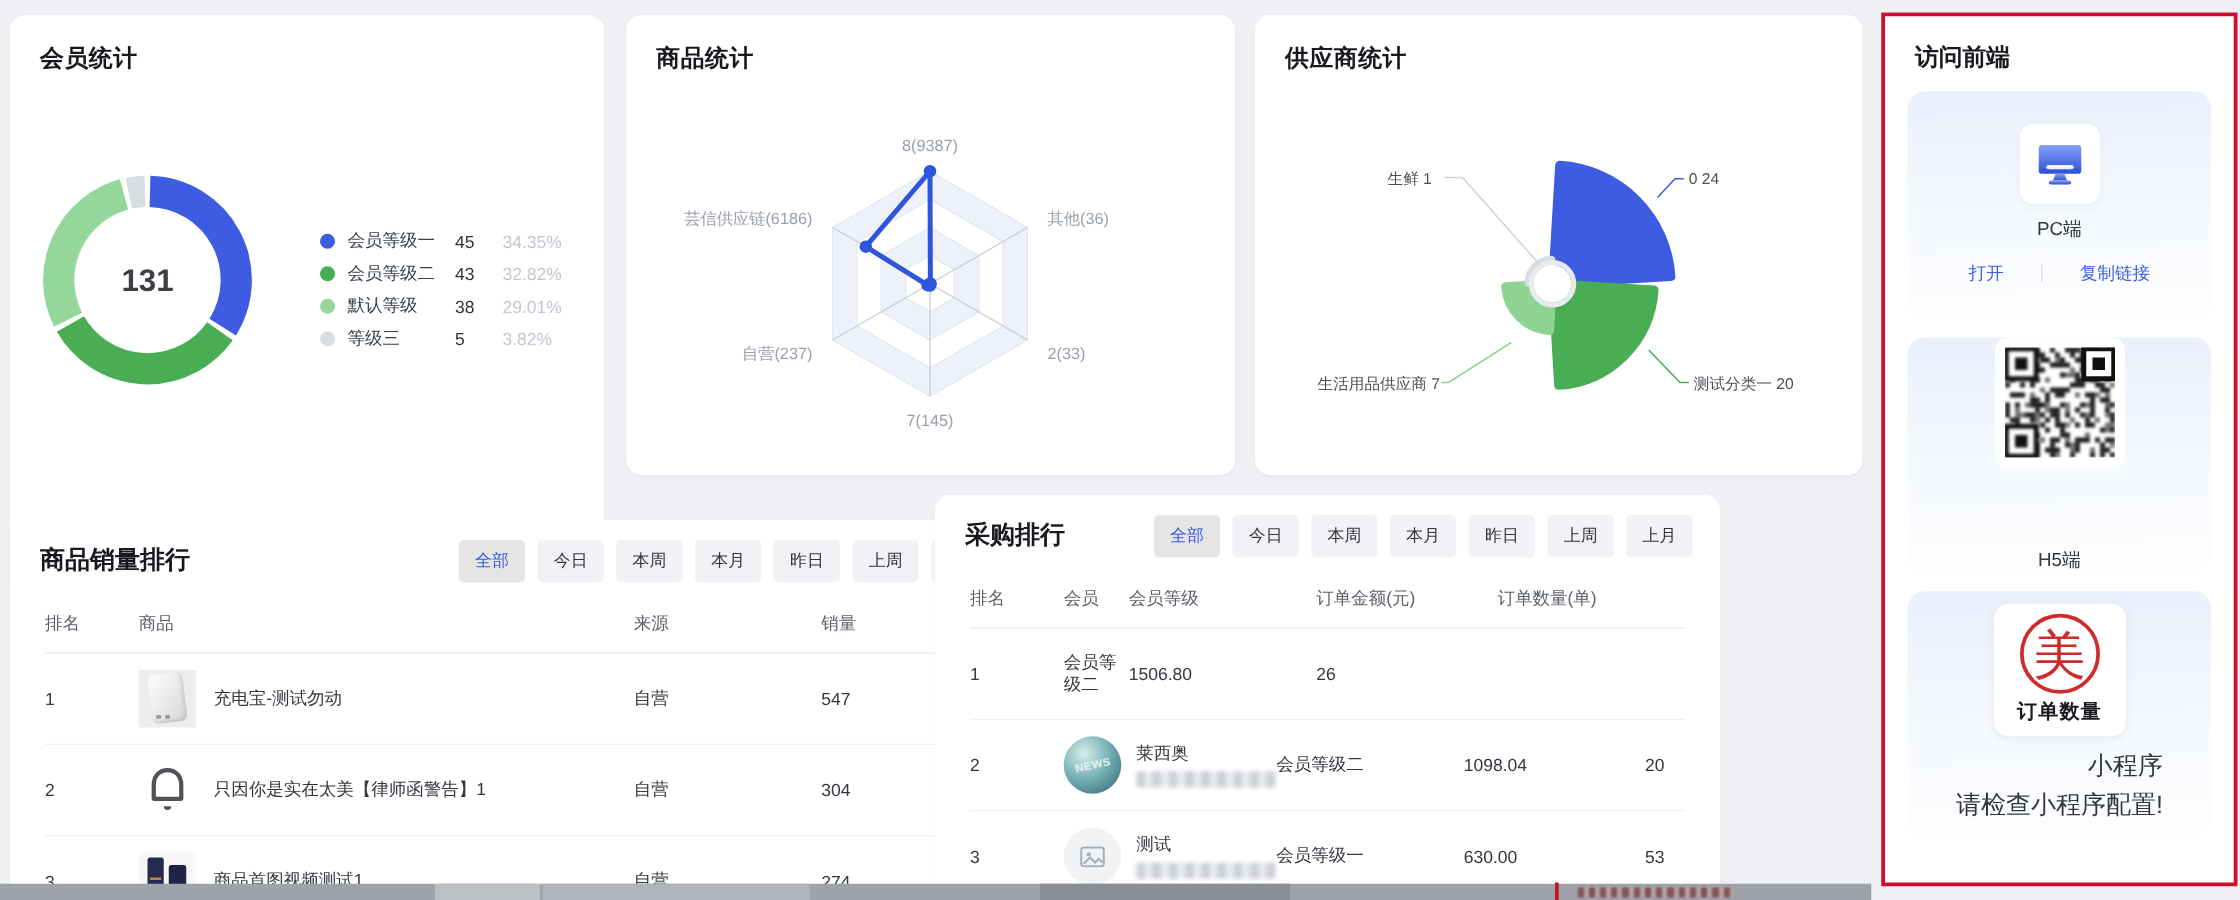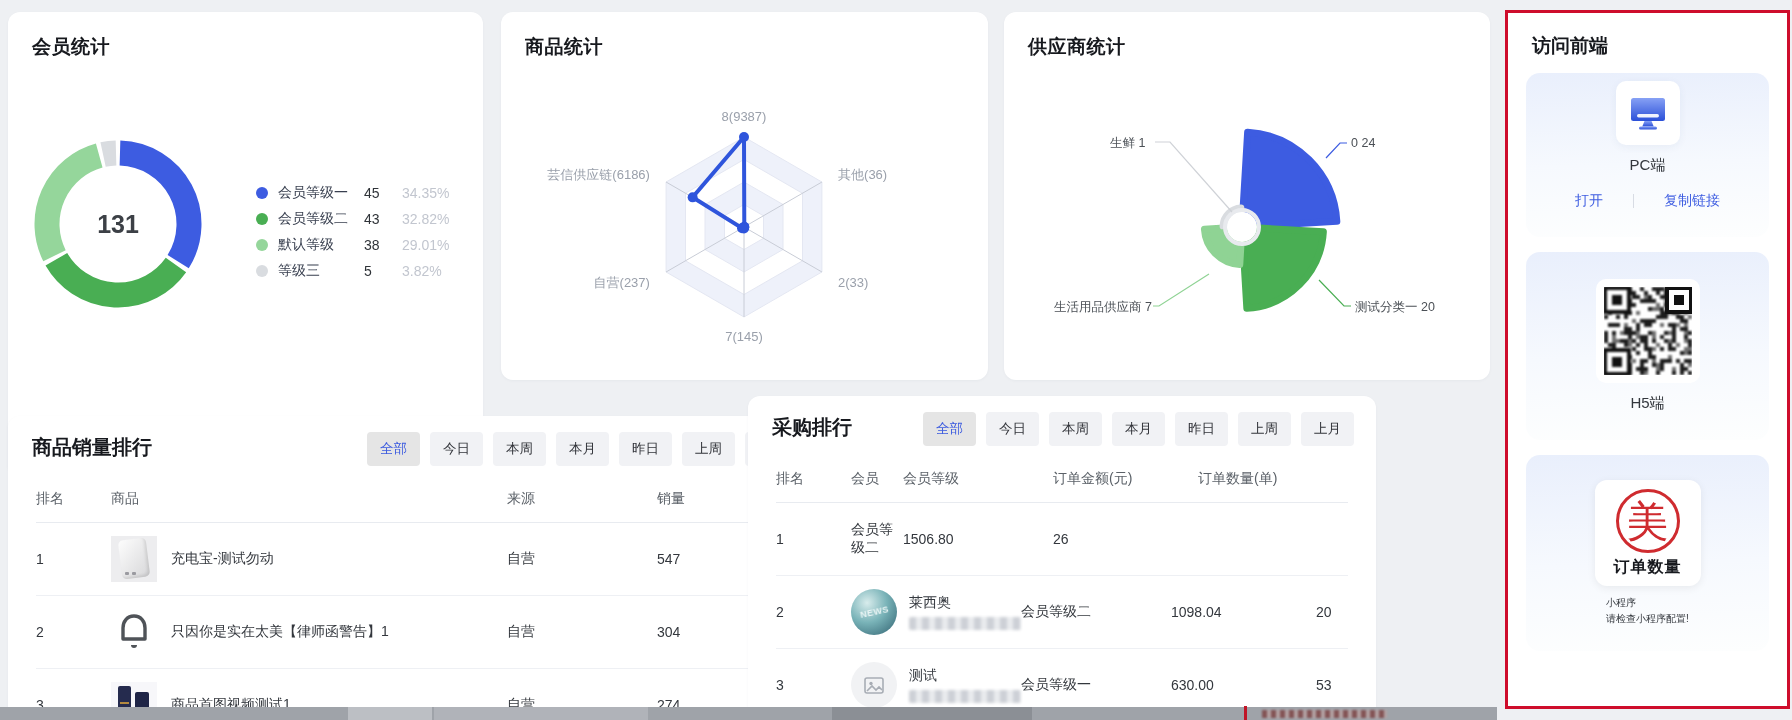--- a/index.html
+++ b/index.html
@@ -73,35 +73,35 @@
   .avatar-img{background:#f1f2f4;display:flex;align-items:center;justify-content:center;}
 
   
   .red-box{position:absolute;left:1505px;top:10px;width:285px;height:699px;
     border:3px solid #ce0d2c;box-sizing:border-box;background:#fff;}
   .front-inner{position:absolute;inset:0;padding:0 18px;}
   .front-title{margin:20px 0 14px 6px;font-size:19px;font-weight:bold;color:#17191e;}
   .front-card{border-radius:14px;margin-bottom:15px;
     background:linear-gradient(178deg,#e9effc 0%,#f6f9fe 55%,#fdfefe 100%);
     display:flex;flex-direction:column;align-items:center;}
-  .fc-pc{height:182px;padding-top:8px;box-sizing:content-box;height:156px;}
-  .fc-h5{height:188px;justify-content:center;}
+  .fc-pc{height:182px;padding-top:26px;box-sizing:content-box;height:156px;}
+  .fc-h5{height:188px;justify-content:space-between;}
   .fc-mini{height:196px;justify-content:center;}
   .fc-label{margin-top:11px;font-size:15px;color:#33373d;}
   .fc-links{margin-top:17px;display:flex;align-items:center;font-size:14px;}
   .fc-link{color:#3d5ce1;cursor:pointer;}
   .fc-divider{width:1px;height:14px;background:#d8dce4;margin:0 30px;}
   .pc-icon-sq{width:64px;height:64px;background:#fff;border-radius:10px;display:flex;align-items:center;justify-content:center;box-shadow:0 2px 8px rgba(40,60,120,.06);}
   .qr-sq{width:104px;height:104px;background:#fff;border-radius:10px;display:flex;align-items:center;justify-content:center;}
   .logo-sq{width:106px;height:106px;background:#fff;border-radius:12px;box-shadow:0 2px 8px rgba(0,0,0,.07);
     display:flex;flex-direction:column;align-items:center;justify-content:center;gap:4px;}
   .seal{width:58px;height:58px;border:3px solid #cf2b2f;border-radius:50%;display:flex;align-items:center;justify-content:center;overflow:hidden;}
   .seal span{color:#cf2b2f;font-size:42px;line-height:1;margin-top:2px;}
   .brand-text{font-size:16px;font-weight:bold;color:#17191e;letter-spacing:1px;}
-  .mini-note{margin-top:9px;font-size:10px;color:#33373d;text-align:left;line-height:1.55;}
+  .mini-note{margin-top:9px;font-size:20px;color:#33373d;text-align:right;line-height:1.55;}
 
   
   .bottom-strip{position:absolute;left:0;bottom:0;width:1497px;height:13px;background:#9fa3a9;}
   .strip-seg{position:absolute;top:0;height:13px;}
   .red-tick{position:absolute;left:1244px;bottom:0;width:3px;height:14px;background:#c01527;}
   .smudge{position:absolute;left:1262px;bottom:2px;width:125px;height:8px;filter:blur(1px);opacity:.75;
     background:repeating-linear-gradient(90deg,#7a3a3a 0 5px,#b9a0a0 5px 9px);}
 </style>
 </head>
 <body>

